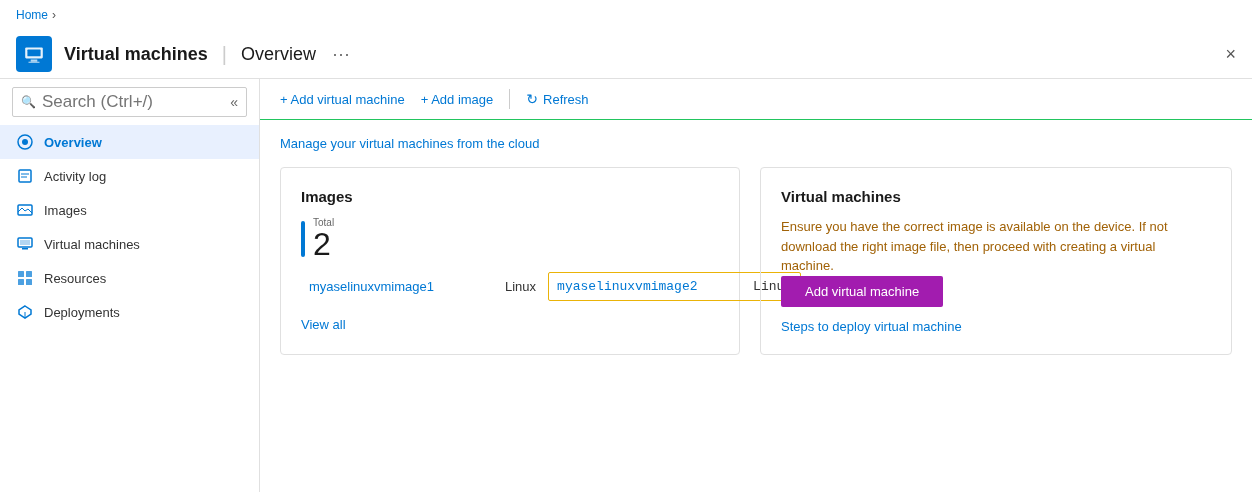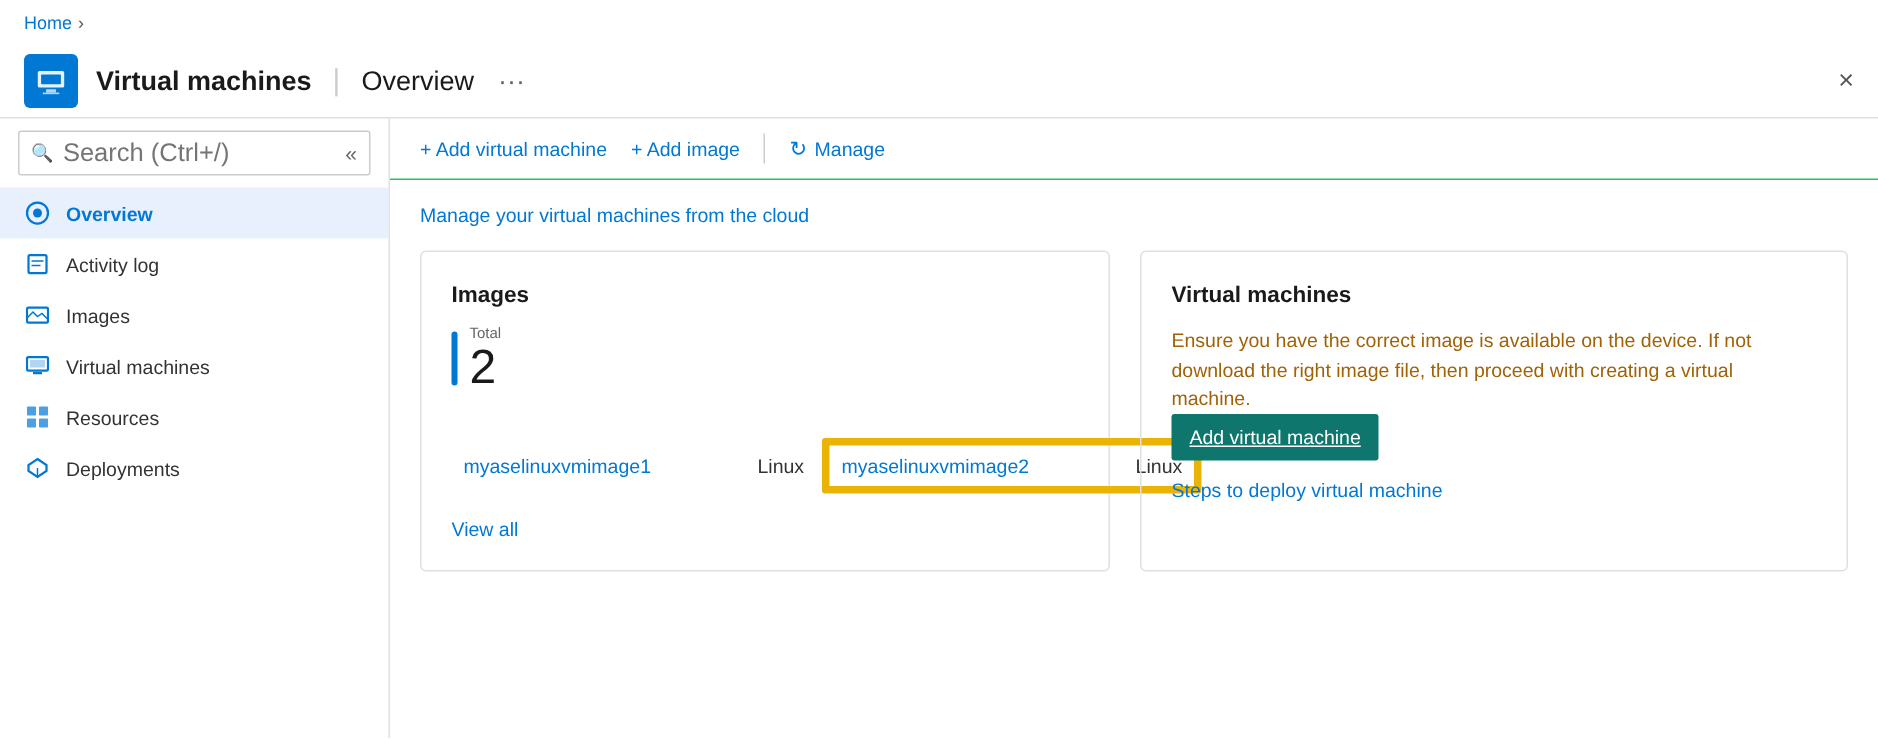--- a/index.html
+++ b/index.html
@@ -43,36 +43,36 @@
 
     
     .cards { display: flex; gap: 20px; }
     .card { border: 1px solid #e0e0e0; border-radius: 4px; padding: 20px; }
     .card-images { width: 460px; }
     .card-vms { flex: 1; }
 
     
     .card-title { font-size: 15px; font-weight: 600; color: #1a1a1a; margin-bottom: 12px; }
     .total-label { font-size: 10px; color: #666; margin-bottom: 0; }
-    .total-count-row { display: flex; align-items: center; gap: 8px; margin-bottom: 32px; }
+    .total-count-row { display: flex; align-items: center; gap: 8px; margin-bottom: 12px; }
     .total-bar { width: 4px; height: 36px; background: #0078d4; border-radius: 2px; }
     .total-count { font-size: 32px; font-weight: 300; color: #1a1a1a; line-height: 1; }
 
     
     .image-list { display: flex; flex-direction: row; gap: 4px; margin-bottom: 16px; }
     .image-row { display: flex; align-items: center; padding: 6px 8px; gap: 16px; }
-    .image-row.highlighted { border: 5px solid #eab308; border-radius: 2px; }
+    .image-row.highlighted { border: 1px solid #eab308; border-radius: 2px; font-family: Liberation Mono, monospace; }
     .image-name { color: #0078d4; font-size: 13px; min-width: 180px; }
     .image-os { font-size: 13px; color: #333; }
 
     .view-all { color: #0078d4; font-size: 13px; cursor: pointer; text-decoration: none; }
 
     
     .vm-description { font-size: 13px; color: #a16207; line-height: 1.5; }
-    .add-vm-btn { background: #0f766e; color: white; border: none; padding: 8px 12px; font-size: 13px; cursor: pointer; border-radius: 2px; margin-bottom: 12px; display: block; text-decoration: underline; }
+    .add-vm-btn { background: #a21caf; color: white; border: none; padding: 8px 24px; font-size: 13px; cursor: pointer; border-radius: 2px; margin-bottom: 12px; display: block; }
     .steps-link { color: #0078d4; font-size: 13px; cursor: pointer; text-decoration: none; }
   </style>
 </head>
 <body>
 
 <div class="breadcrumb">
   <a style="color:#0078d4;text-decoration:none;cursor:pointer;">Home</a>
   <span style="color:#555;">›</span>
 </div>
 
@@ -171,21 +171,21 @@
   </div>
 
   <div class="content">
 
     <div class="toolbar">
       <button class="toolbar-btn">+ Add virtual machine</button>
       <button class="toolbar-btn">+ Add image</button>
       <div class="toolbar-separator"></div>
       <button class="toolbar-btn">
         <span style="font-size:14px;">↻</span>
-        <span>Manage</span>
+        <span>Refresh</span>
       </button>
     </div>
 
     <div class="content-body">
       <div class="subtitle">Manage your virtual machines from the cloud</div>
 
       <div class="cards">
 
         <div class="card card-images">
           <div class="card-title">Images</div>

